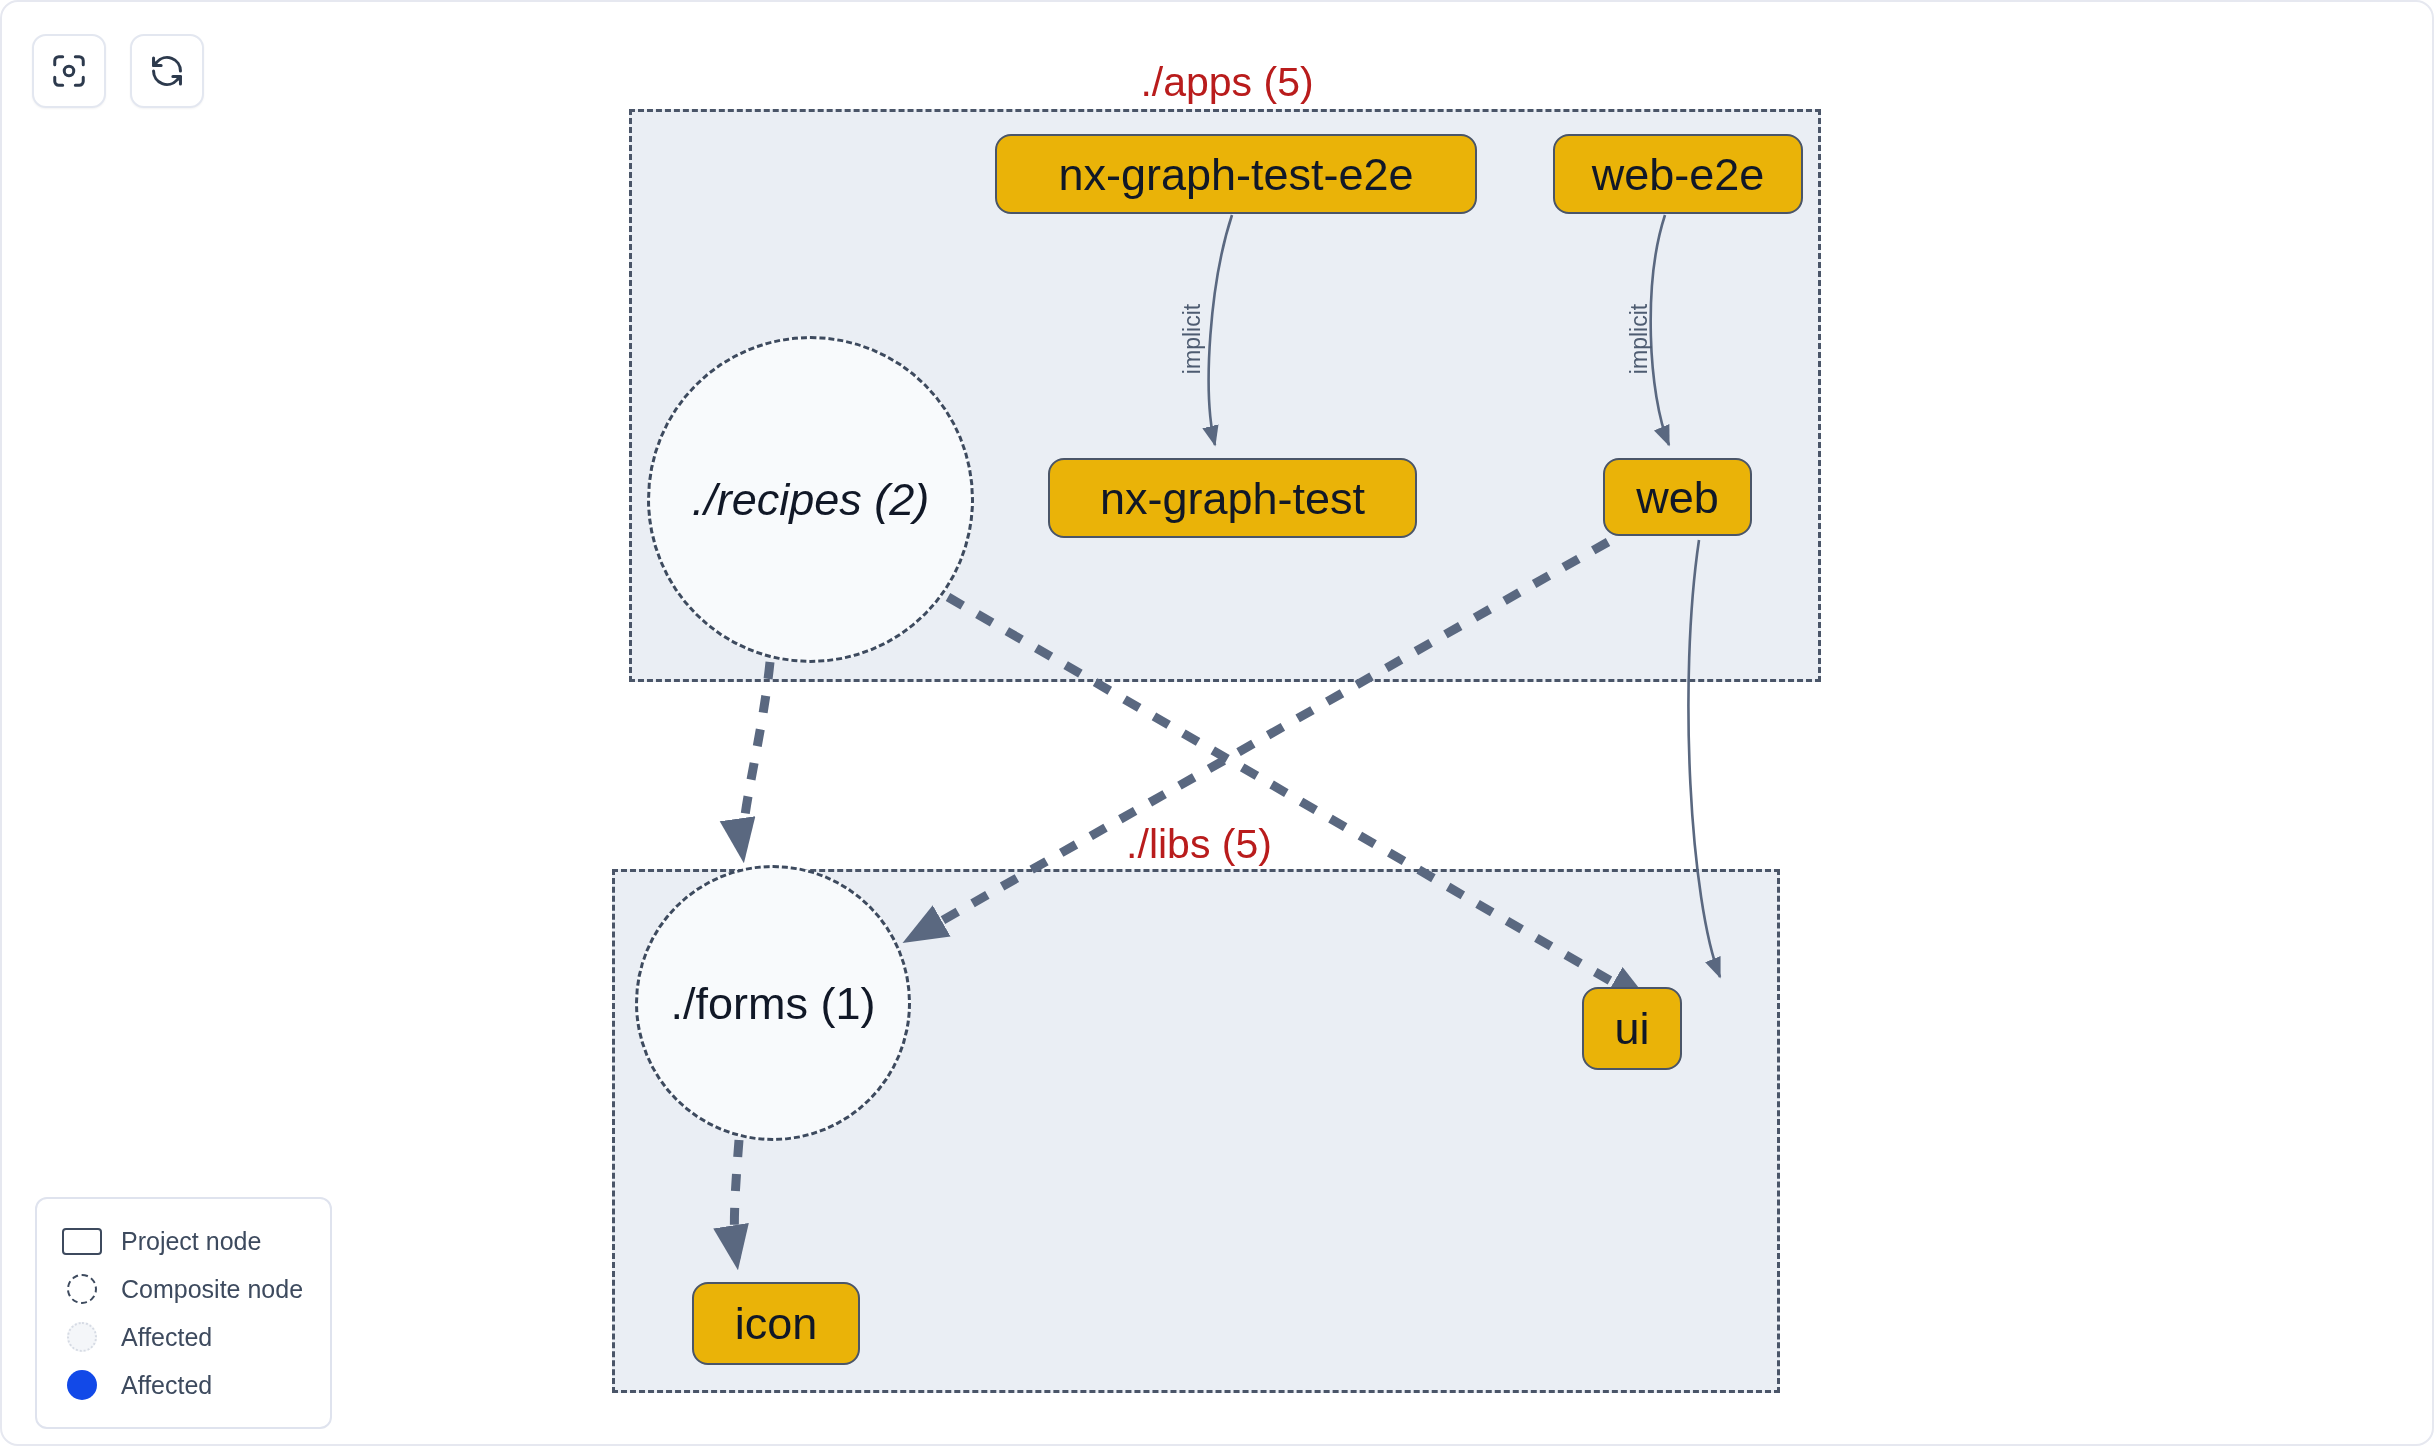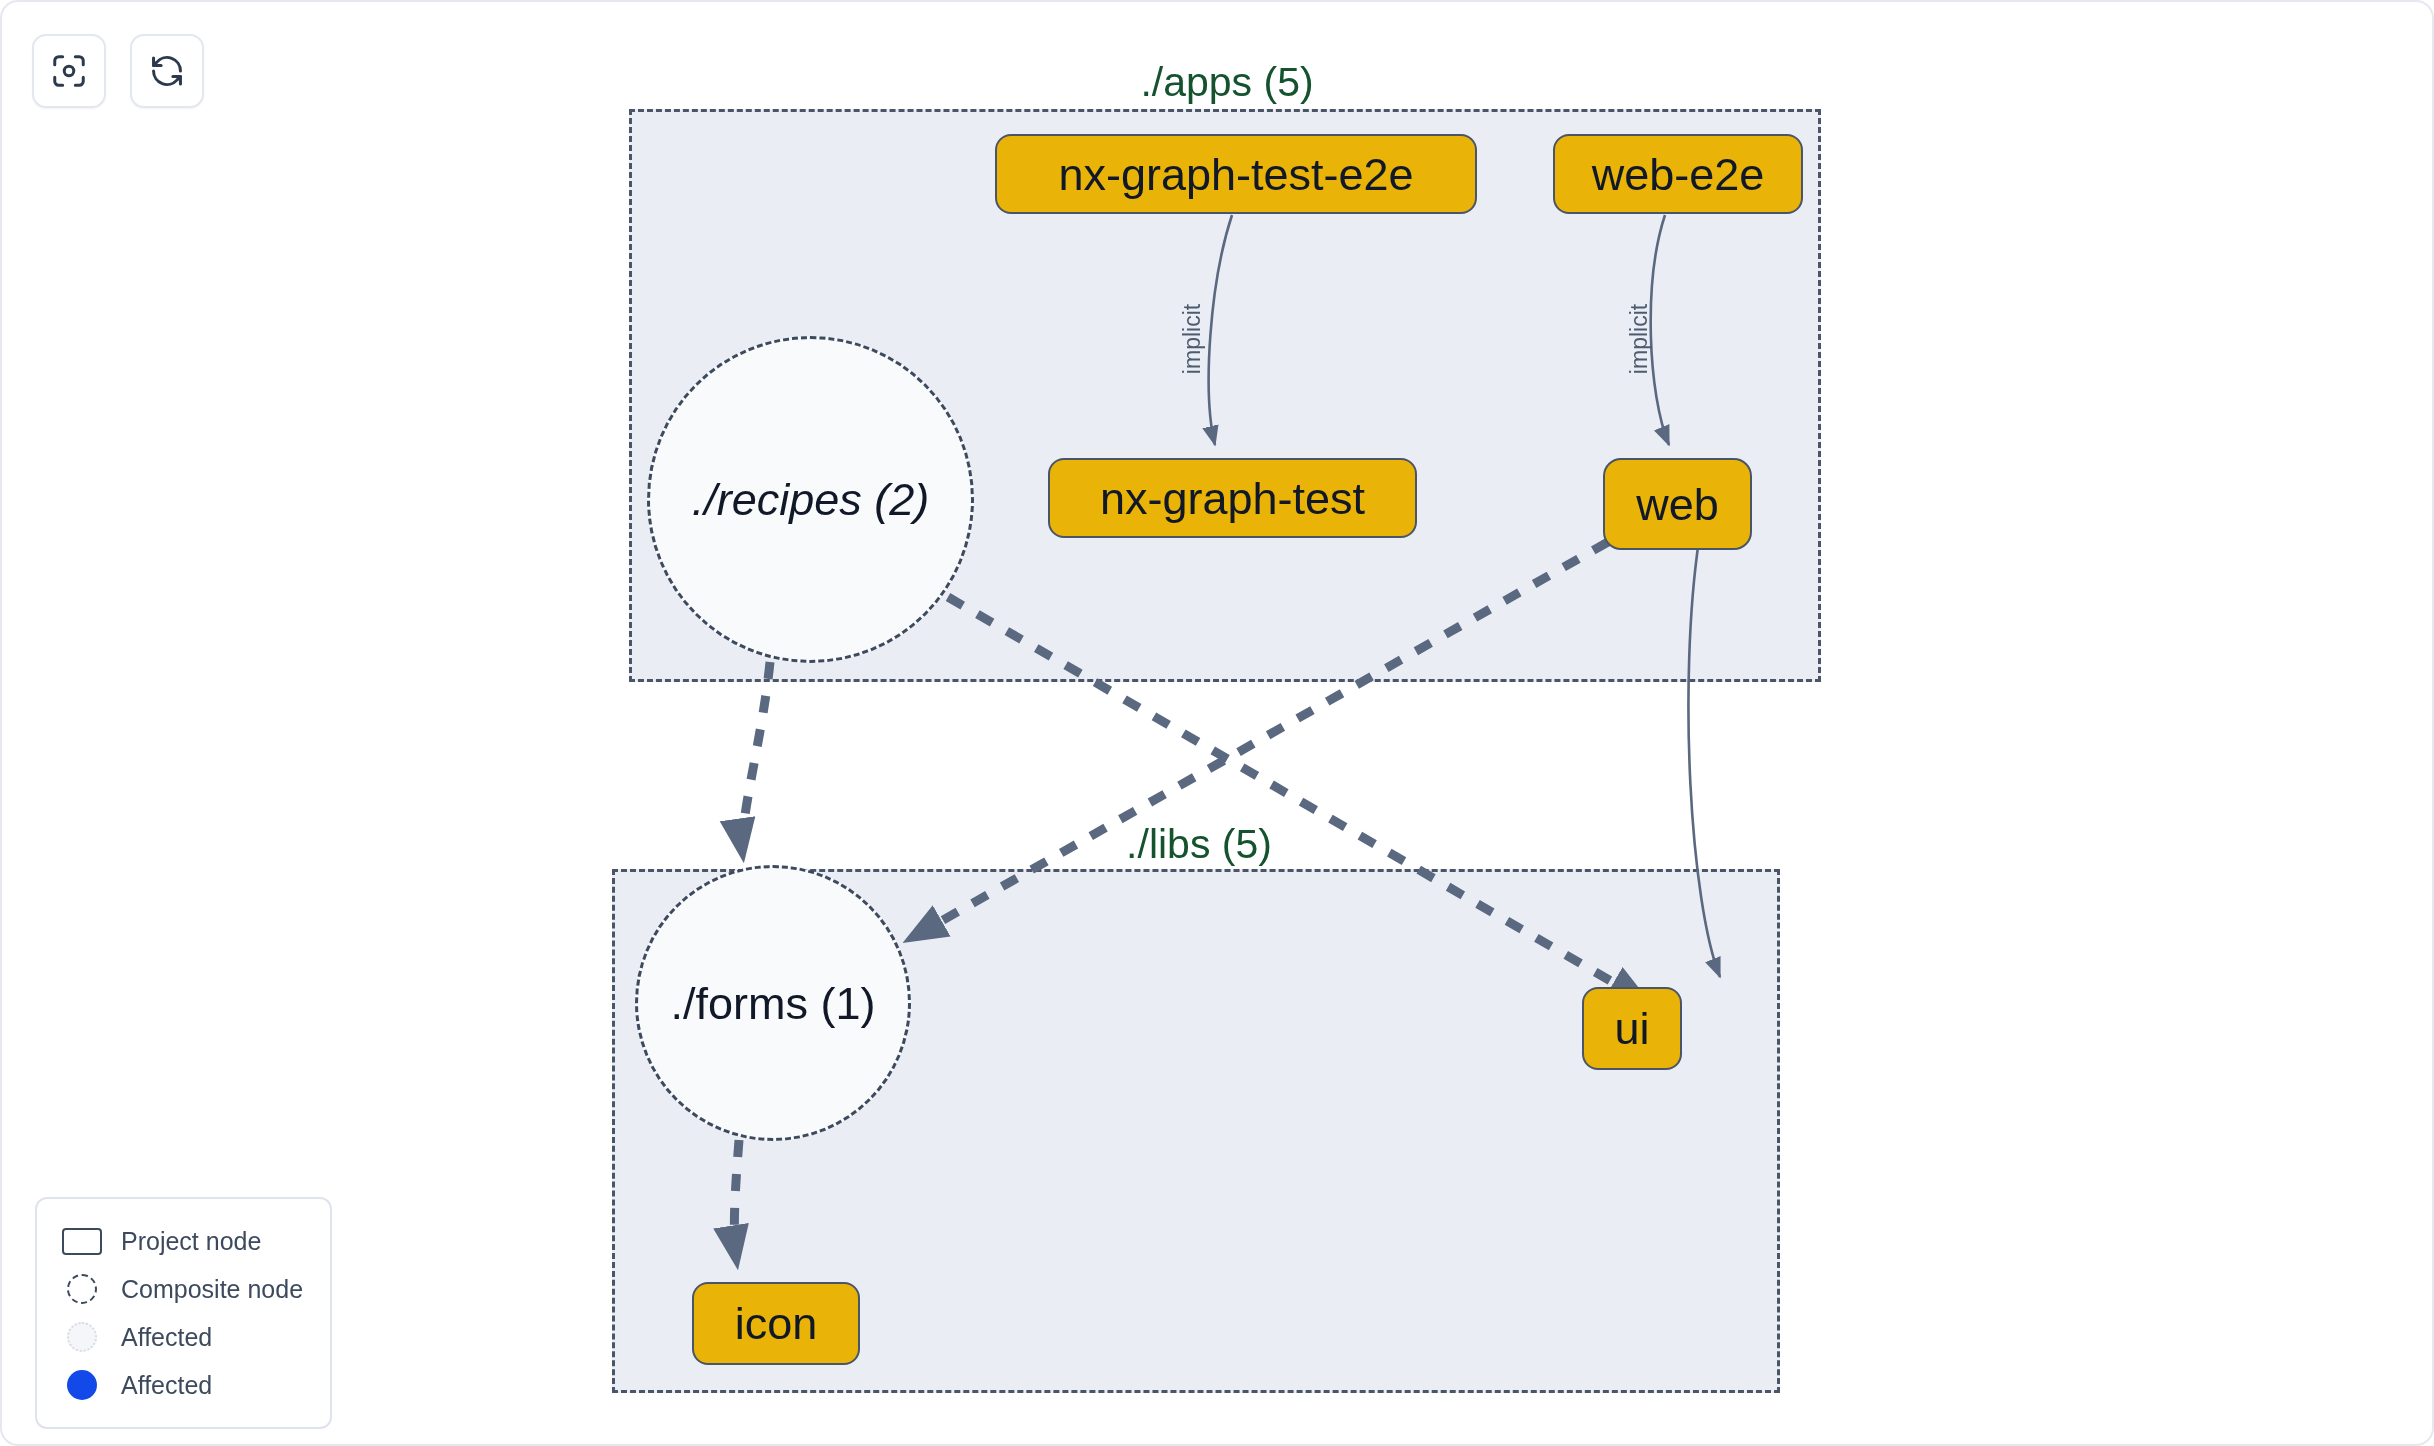--- a/index.html
+++ b/index.html
@@ -60,21 +60,21 @@
   .group-box {
     position: absolute;
     background: #eaeef4;
     border: 3px dashed #4a5568;
     box-sizing: border-box;
     z-index: 12;
   }
   .group-label {
     position: absolute;
     z-index: 30;
-    color: #14532d;
+    color: #b91c1c;
     font-size: 41px;
     line-height: 1;
     white-space: nowrap;
     transform: translateX(-50%);
   }
 
   
   #edges {
     position: absolute;
     left: 0; top: 0;
@@ -254,21 +254,21 @@
     <div class="edge-label" style="left:1637px;top:337px;transform:translate(-50%,-50%) rotate(-90deg);">implicit</div>
 
     <div class="node-rect" style="left:993px;top:132px;width:482px;height:80px;">nx-graph-test-e2e</div>
 
     <div class="node-rect" style="left:1551px;top:132px;width:250px;height:80px;">web-e2e</div>
 
     <div class="node-circle" style="left:645px;top:334px;width:327px;height:327px;font-style:italic;">./recipes (2)</div>
 
     <div class="node-rect" style="left:1046px;top:456px;width:369px;height:80px;">nx-graph-test</div>
 
-    <div class="node-rect" style="left:1601px;top:456px;width:149px;height:92px;border-radius:18px;">web</div>
+    <div class="node-rect" style="left:1601px;top:456px;width:149px;height:78px;">web</div>
 
     <div class="node-circle" style="left:633px;top:863px;width:276px;height:276px;">./forms (1)</div>
 
     <div class="node-rect" style="left:1580px;top:985px;width:100px;height:83px;">ui</div>
 
     <div class="node-rect" style="left:690px;top:1280px;width:168px;height:83px;">icon</div>
   </div>
 
   <div id="legend">
     <div class="legend-row">

